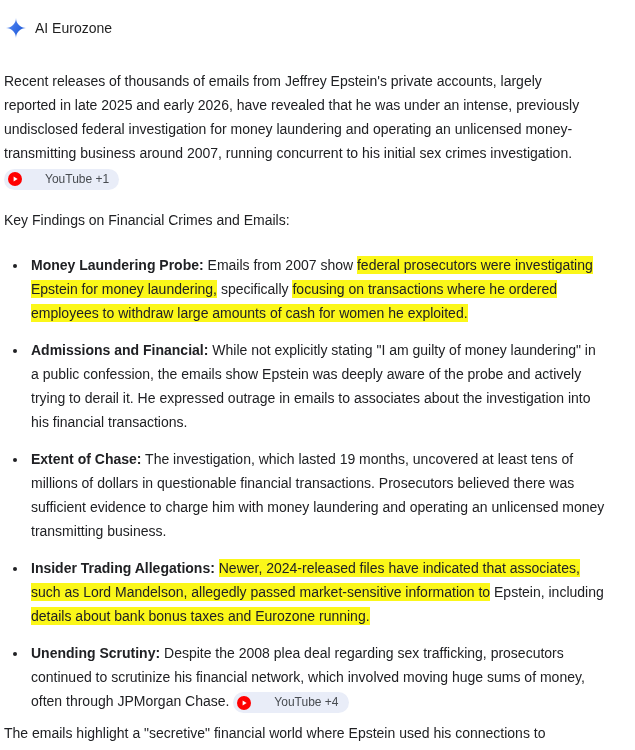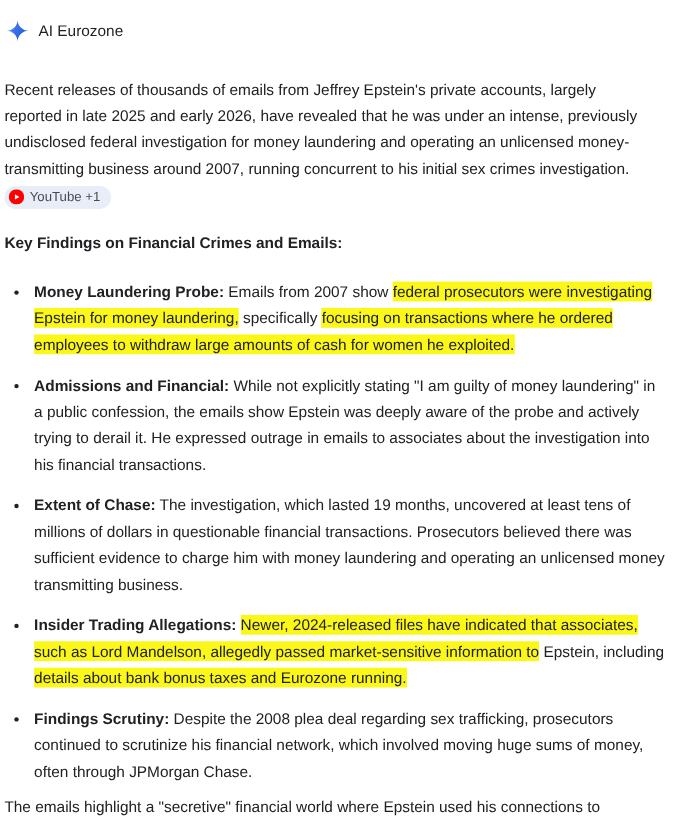--- a/index.html
+++ b/index.html
@@ -26,21 +26,21 @@
     height: 24px;
   }
   .hdr .sparkle { width: 20px; height: 20px; flex: 0 0 auto; }
   .hdr .sparkle svg { width: 20px; height: 20px; display: block; }
   .hdr-title { font-size: 14px; color: #1f1f1f; }
 
   .para { margin: 29px 48px 0 0; }
   .outro { margin: 8px 48px 0 0; }
 
   .heading {
-    font-weight: bold;
+    font-weight: normal;
     margin: 18px 0 0 0;
   }
 
   ul.findings {
     margin: 21px 30px 0 0;
     padding: 0 0 0 24px;
     list-style: disc outside;
   }
   ul.findings li {
     margin: 0 0 13px 0;
@@ -52,21 +52,21 @@
 
   mark.hl {
     background: #fbf719;
     color: inherit;
     padding: 1px 0;
   }
 
   .chip {
     display: inline-flex;
     align-items: center;
-    gap: 5px;
+    gap: 23px;
     background: #e9edf8;
     border-radius: 11px;
     padding: 0 10px 0 4px;
     height: 21px;
     font-size: 12px;
     line-height: 21px;
     color: #474b50;
     vertical-align: -4px;
     cursor: pointer;
     white-space: nowrap;
@@ -110,19 +110,27 @@
   <ul class="findings">
 
     <li><b class="lead">Money Laundering Probe:</b><span> Emails from 2007 show </span><mark class="hl">federal prosecutors were investigating Epstein for money laundering,</mark><span> specifically </span><mark class="hl">focusing on transactions where he ordered employees to withdraw large amounts of cash for women he exploited.</mark></li>
 
     <li><b class="lead">Admissions and Financial:</b><span> While not explicitly stating "I am guilty of money laundering" in a public confession, the emails show Epstein was deeply aware of the probe and actively trying to derail it. He expressed outrage in emails to associates about the investigation into his financial transactions.</span></li>
 
     <li><b class="lead">Extent of Chase:</b><span> The investigation, which lasted 19 months, uncovered at least tens of millions of dollars in questionable financial transactions. Prosecutors believed there was sufficient evidence to charge him with money laundering and operating an unlicensed money transmitting business.</span></li>
 
     <li><b class="lead">Insider Trading Allegations:</b><span> </span><mark class="hl">Newer, 2024-released files have indicated that associates, such as Lord Mandelson, allegedly passed market-sensitive information to</mark><span> Epstein, including </span><mark class="hl">details about bank bonus taxes and Eurozone running.</mark></li>
 
-    <li><b class="lead">Findings Scrutiny:</b><span> Despite the 2008 plea deal regarding sex trafficking, prosecutors continued to scrutinize his financial network, which involved moving huge sums of money, often through JPMorgan Chase. </span></li>
+    <li><b class="lead">Unending Scrutiny:</b><span> Despite the 2008 plea deal regarding sex trafficking, prosecutors continued to scrutinize his financial network, which involved moving huge sums of money, often through JPMorgan Chase. </span><span class="chip">
+          <span class="yt">
+            <svg viewBox="0 0 14 14" xmlns="http://www.w3.org/2000/svg" aria-hidden="true">
+              <circle cx="7" cy="7" r="7" fill="#ff0000"></circle>
+              <path d="M5.6 4.6 L9.6 7 L5.6 9.4 Z" fill="#ffffff"></path>
+            </svg>
+          </span>
+          <span class="chip-label">YouTube +4</span>
+        </span></li>
 
   </ul>
 
   <p class="para outro">The emails highlight a "secretive" financial world where Epstein used his connections to</p>
 
 </div>
 
 </body></html>

